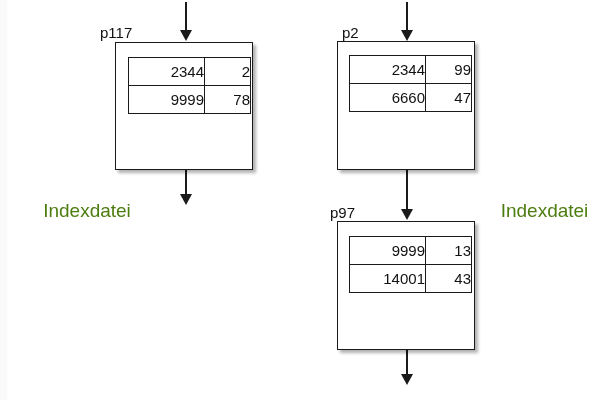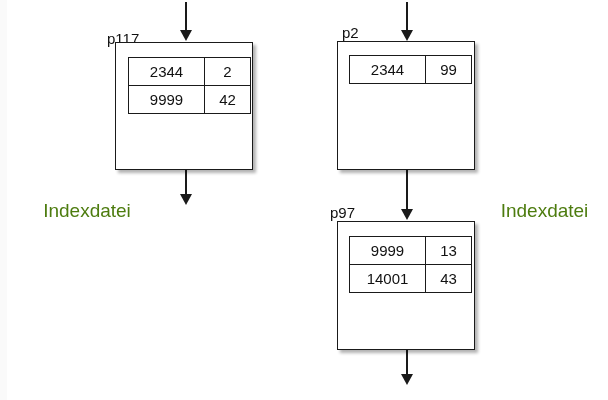--- a/index.html
+++ b/index.html
@@ -49,21 +49,21 @@
 
   
   .index-table {
     position: absolute;
     border-collapse: collapse;
     background: #ffffff;
     table-layout: fixed;
   }
   .index-table td {
     border: 1.3px solid #1a1a1a;
-    text-align: center;
+    text-align: right;
     font-family: "Liberation Sans", sans-serif;
     font-size: 15px;
     color: #111111;
     padding: 0;
     height: 27px;
     line-height: 27px;
     white-space: nowrap;
   }
   .col-key   { width: 75px; }
   .col-ptr   { width: 45px; }
@@ -125,42 +125,46 @@
   <div class="arrow" style="left:406px; top:170px; height:52px;">
     <div class="arrow-line" style="height:42px;"></div>
     <div class="arrow-head" style="top:39px;"></div>
   </div>
 
   <div class="arrow" style="left:406px; top:350px; height:38px;">
     <div class="arrow-line" style="height:26px;"></div>
     <div class="arrow-head" style="top:24px;"></div>
   </div>
 
-  <div class="page-label" style="left:107px; top:24px;margin-top:6px;">p117</div>
+  <div class="page-label" style="left:100px; top:24px;">p117</div>
   <div class="page-box" style="left:115px; top:42px; width:138px; height:128px;"></div>
   <table class="index-table" style="left:128px; top:57px;">
     <tbody>
       <tr>
         <td class="col-key">2344</td>
         <td class="col-ptr">2</td>
       </tr>
       <tr>
         <td class="col-key">9999</td>
-        <td class="col-ptr">42</td>
+        <td class="col-ptr">78</td>
       </tr>
     </tbody>
   </table>
 
   <div class="page-label" style="left:330px; top:24px;margin-left:12px;">p2</div>
   <div class="page-box" style="left:337px; top:41px; width:138px; height:129px;"></div>
   <table class="index-table" style="left:349px; top:55px;">
     <tbody>
       <tr>
         <td class="col-key">2344</td>
         <td class="col-ptr">99</td>
+      </tr>
+      <tr>
+        <td class="col-key">6660</td>
+        <td class="col-ptr">47</td>
       </tr>
     </tbody>
   </table>
 
   <div class="page-label" style="left:330px; top:204px;">p97</div>
   <div class="page-box" style="left:337px; top:221px; width:138px; height:129px;"></div>
   <table class="index-table" style="left:349px; top:236px;">
     <tbody>
       <tr>
         <td class="col-key">9999</td>

